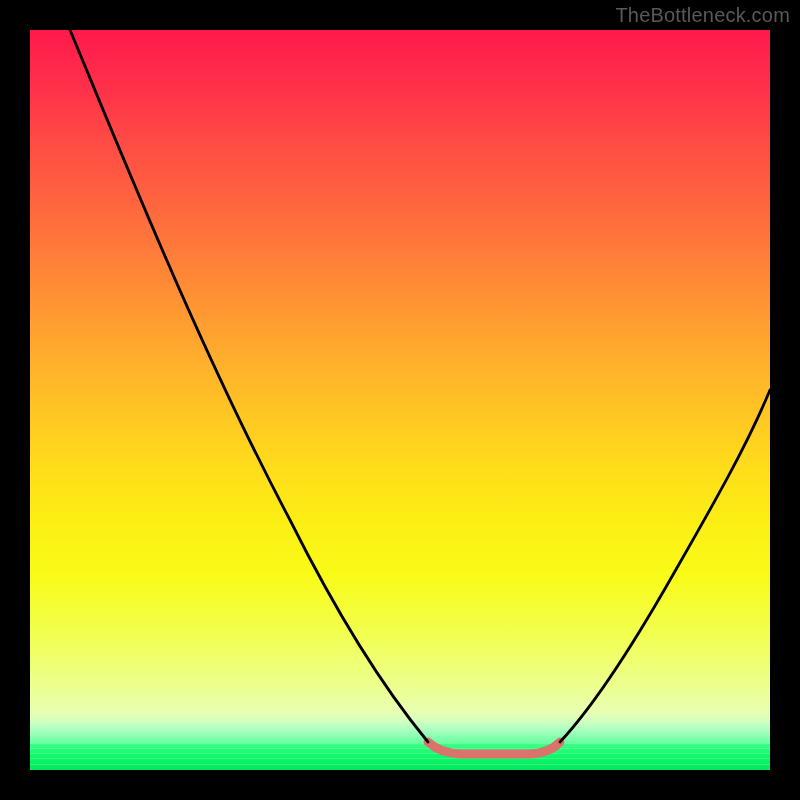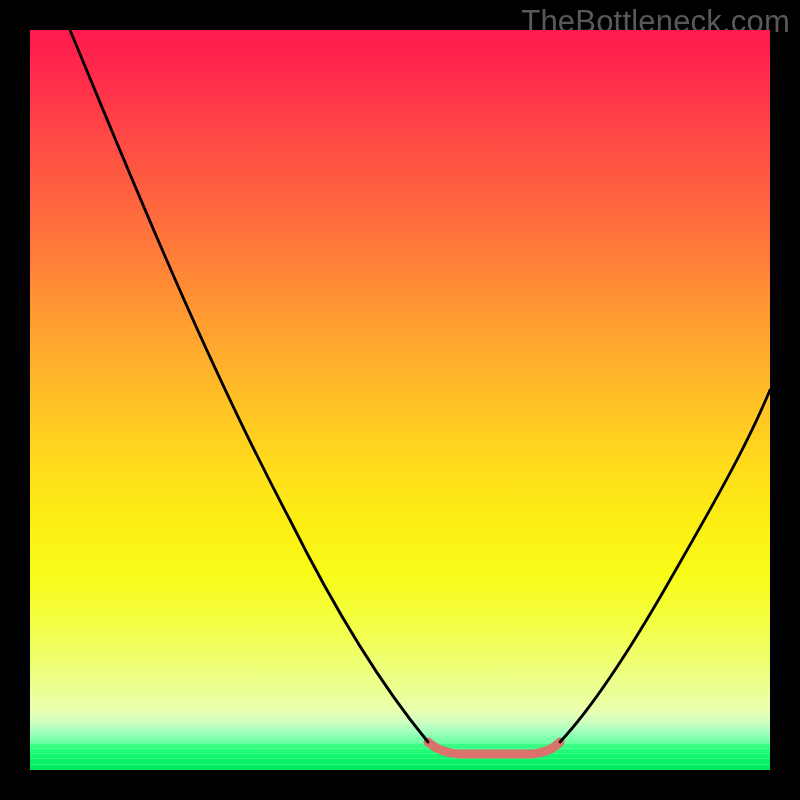--- a/index.html
+++ b/index.html
@@ -80,21 +80,21 @@
     left: 0;
     width: 100%;
     height: 1px;
     background: rgba(255,255,255,0.18);
   }
   .watermark {
     position: absolute;
     top: 4px;
     right: 10px;
     color: #595959;
-    font-size: 31px;
+    font-size: 20px;
     letter-spacing: 0.2px;
     font-weight: 400;
   }
   svg.curve-layer {
     position: absolute;
     left: 0;
     top: 0;
     width: 100%;
     height: 100%;
     overflow: visible;

